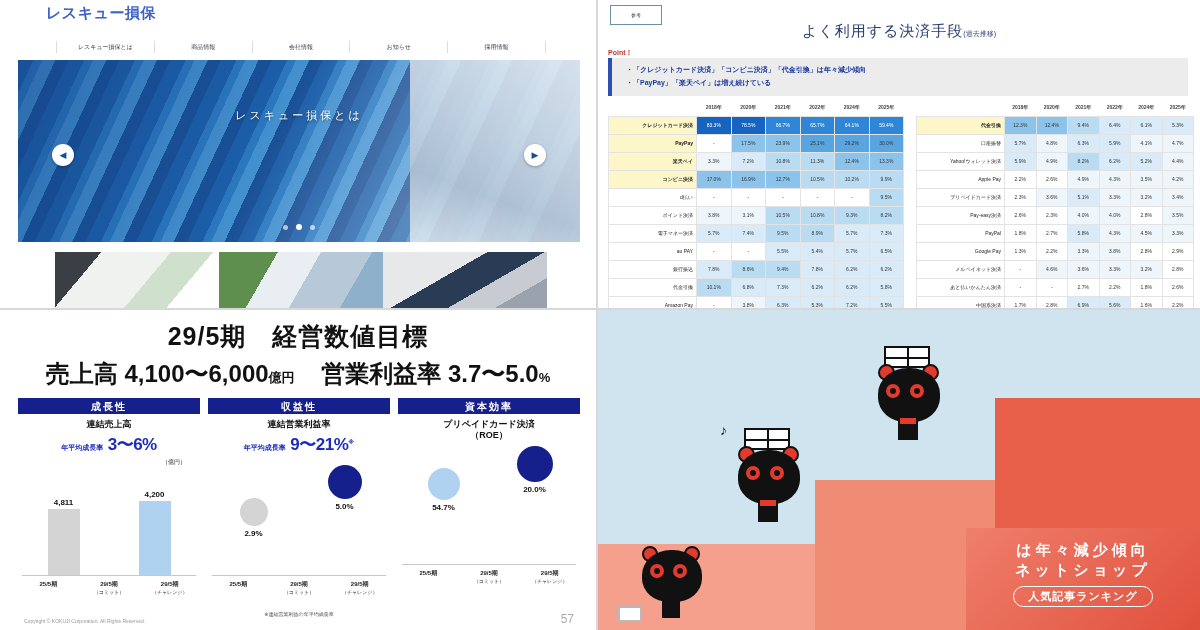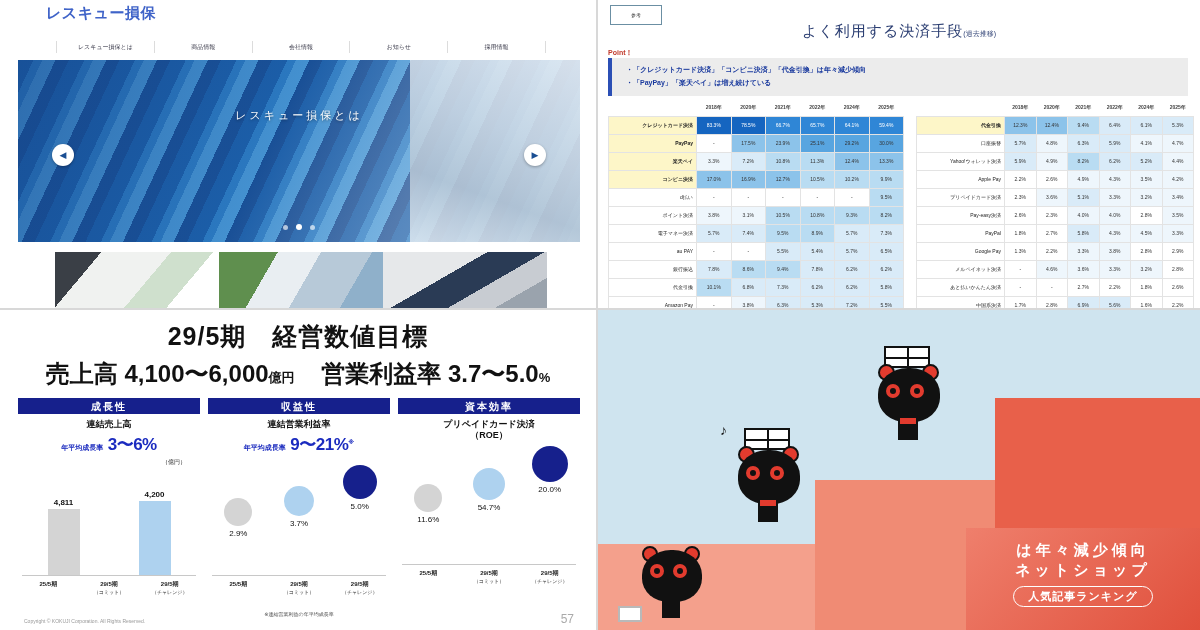--- a/index.html
+++ b/index.html
@@ -148,21 +148,21 @@
   .plot { position: relative; height: 118px; margin-top: 2px; }
   .unit { position: absolute; right: 14px; top: 0; font-size: 6px; color: #222; }
   .bars { position: absolute; left: 0; right: 0; bottom: 0; height: 112px; display: flex; align-items: flex-end; }
   .bcol { flex: 1; display: flex; flex-direction: column; align-items: center; justify-content: flex-end; }
   .bcol .vlab { font-size: 8px; font-weight: bold; color: #111; margin-bottom: 2px; }
   .bar { width: 32px; }
   .axis-line { position: absolute; left: 4px; right: 4px; bottom: 0; height: 1px; background: #c8c8c8; }
   .bubbles { position: absolute; left: 0; right: 0; bottom: 0; height: 118px; display: flex; align-items: flex-end; }
   .bcol2 { flex: 1; position: relative; height: 100%; }
   .bub { position: absolute; border-radius: 50%; left: 50%; transform: translateX(-50%); }
-  .bub-lab { position: absolute; font-size: 8px; font-weight: normal; color: #111; white-space: nowrap; }
+  .bub-lab { position: absolute; font-size: 8px; font-weight: bold; color: #111; white-space: nowrap; }
   .xlabels { display: flex; margin-top: 4px; }
   .xlabels div {
     flex: 1; text-align: center; font-size: 6px; color: #222; line-height: 8px; font-weight: bold;
   }
   .xlabels div .p2 { font-size: 5px; font-weight: normal; }
   .note { position: absolute; left: 0; right: 0; bottom: -14px; text-align: center; font-size: 5px; color: #444; }
   .copyright { position: absolute; left: 24px; bottom: 6px; font-size: 5px; color: #999; }
   .pageno { position: absolute; right: 22px; bottom: 4px; font-size: 12px; color: #aaa; }
 
   
@@ -532,24 +532,20 @@
           <span class="lbl">年平均成長率</span>
           <span class="val">9〜21%</span><span class="ast">※</span>
         </div>
         <div class="plot">
           <div class="bubbles">
               <div class="bcol2">
                 <div class="bub" style="width: 28px; height: 28px; background: rgb(212, 212, 212); bottom: 50px;"></div>
                 <div class="bub-lab" style="bottom: 38px; left: 50%; transform: translateX(-50%);">2.9%</div>
               </div>
               <div class="bcol2">
-                <div class="bub" style="width: 30px; height: 30px; background: rgb(174, 210, 239); bottom: 60px;"></div>
-                <div class="bub-lab" style="bottom: 48px; left: 50%; transform: translateX(-50%);">3.7%</div>
-              </div>
-              <div class="bcol2">
                 <div class="bub" style="width: 34px; height: 34px; background: rgb(22, 32, 140); bottom: 77px;"></div>
                 <div class="bub-lab" style="bottom: 65px; left: 50%; transform: translateX(-50%);">5.0%</div>
               </div>
             </div>
           <div class="axis-line"></div>
         </div>
         <div class="xlabels">
             <div>25/5期</div>
             <div>29/5期<br><span class="p2">（コミット）</span></div>
             <div>29/5期<br><span class="p2">（チャレンジ）</span></div>
@@ -558,24 +554,20 @@
       </div>
 
       <div class="panel">
         <div class="panel-head">資本効率</div>
         <div class="panel-metric">
           <span>プリペイドカード決済</span><br>
           <span>（ROE）</span>
         </div>
         <div class="plot" style="margin-top:6px">
           <div class="bubbles">
-              <div class="bcol2">
-                <div class="bub" style="width: 28px; height: 28px; background: rgb(212, 212, 212); bottom: 53px;"></div>
-                <div class="bub-lab" style="bottom: 41px; left: 50%; transform: translateX(-50%);">11.6%</div>
-              </div>
               <div class="bcol2">
                 <div class="bub" style="width: 32px; height: 32px; background: rgb(174, 210, 239); bottom: 65px;"></div>
                 <div class="bub-lab" style="bottom: 53px; left: 50%; transform: translateX(-50%);">54.7%</div>
               </div>
               <div class="bcol2">
                 <div class="bub" style="width: 36px; height: 36px; background: rgb(22, 32, 140); bottom: 83px;"></div>
                 <div class="bub-lab" style="bottom: 71px; left: 50%; transform: translateX(-50%);">20.0%</div>
               </div>
             </div>
           <div class="axis-line"></div>

